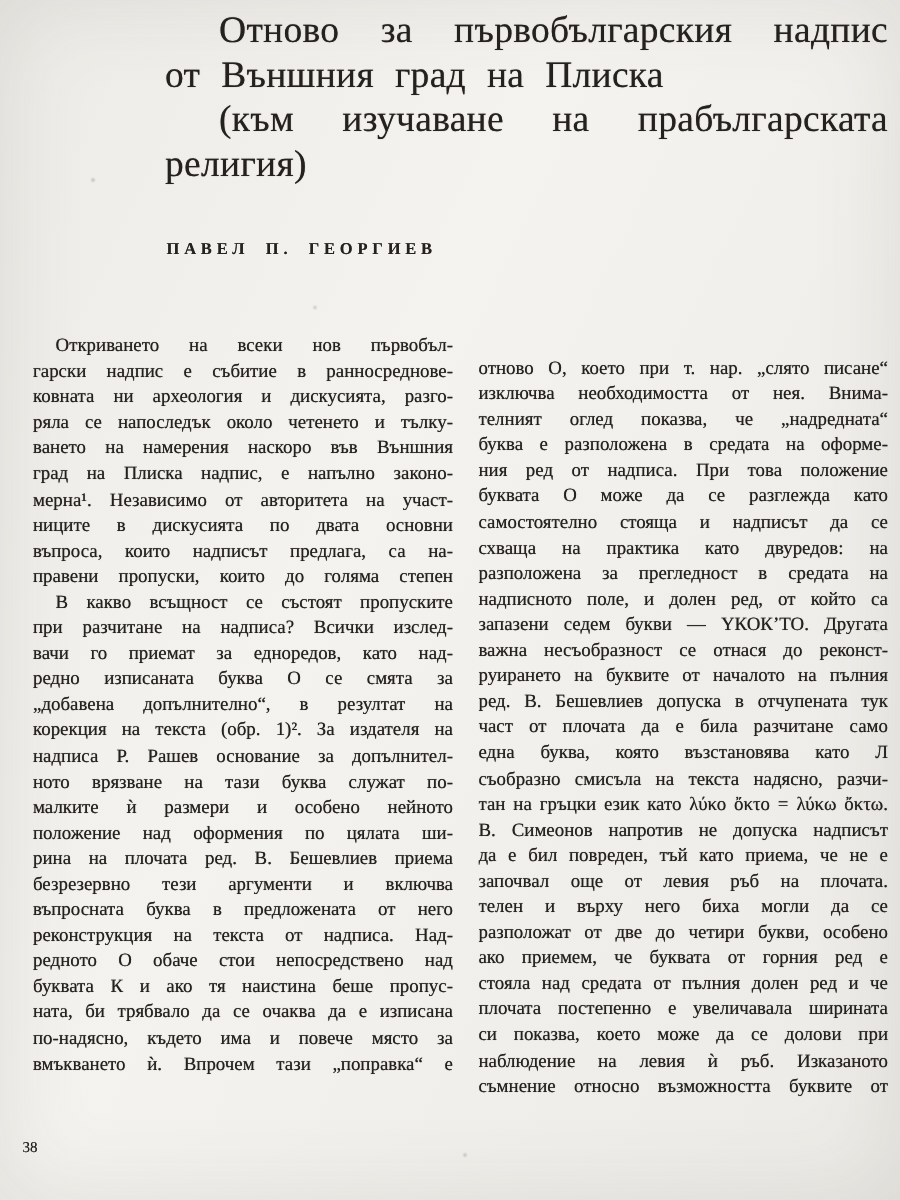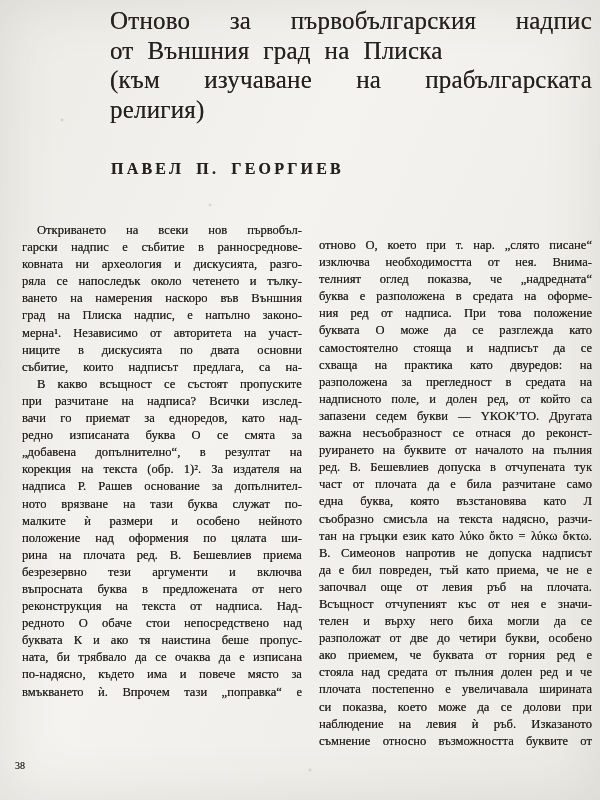--- a/index.html
+++ b/index.html
@@ -25,24 +25,24 @@
       radial-gradient(circle 1.2px at 585px 420px, rgba(60,55,50,.18), transparent 2px),
       radial-gradient(circle 1px at 30px 540px, rgba(60,55,50,.18), transparent 2px),
       linear-gradient(115deg, rgba(120,112,100,.05), rgba(255,255,255,.05) 40%, rgba(120,112,100,.06));
   }
   .title-block {
     position:absolute; left:110px; top:6px; width:482px;
     font-size:25px; line-height:29.5px; letter-spacing:.2px;
     text-shadow:0 0 .5px rgba(25,22,18,.65);
   }
   .title-line { white-space:nowrap; word-spacing:.30em; overflow:hidden; }
-  .title-line.just { text-align:justify; text-align-last:justify; }
+  .title-line.just { text-align:justify; text-align-last:justify;margin-left:36px; }
   .author {
     position:absolute; left:111px; top:160px;
-    font-size:16px; font-weight:bold;
+    font-size:11px; font-weight:bold;
     letter-spacing:3.2px; word-spacing:5px;
     text-shadow:0 0 .4px rgba(25,22,18,.6);
   }
   .columns {
     position:absolute; left:22px; top:222px; width:570px;
     display:flex; gap:17px;
     font-size:12.6px; line-height:17.1px;
   }
   .col-left  { width:282px; }
   .col-right { width:275px; padding-top:15px; }
@@ -74,21 +74,22 @@
   <main class="columns">
     <section class="col col-left">
         <div class="ln p">Откриването на всеки нов първобъл-</div>
         <div class="ln">гарски надпис е събитие в ранносреднове-</div>
         <div class="ln">ковната ни археология и дискусията, разго-</div>
         <div class="ln">ряла се напоследък около четенето и тълку-</div>
         <div class="ln">ването на намерения наскоро във Външния</div>
         <div class="ln">град на Плиска надпис, е напълно законо-</div>
         <div class="ln">мерна¹. Независимо от авторитета на участ-</div>
         <div class="ln">ниците в дискусията по двата основни</div>
-        <div class="ln">събитие, които надписът предлага, са на-</div>
+        <div class="ln">въпроса, които надписът предлага, са на-</div>
+        <div class="ln">правени пропуски, които до голяма степен</div>
         <div class="ln p">В какво всъщност се състоят пропуските</div>
         <div class="ln">при разчитане на надписа? Всички изслед-</div>
         <div class="ln">вачи го приемат за едноредов, като над-</div>
         <div class="ln">редно изписаната буква О се смята за</div>
         <div class="ln">„добавена допълнително“, в резултат на</div>
         <div class="ln">корекция на текста (обр. 1)². За издателя на</div>
         <div class="ln">надписа Р. Рашев основание за допълнител-</div>
         <div class="ln">ното врязване на тази буква служат по-</div>
         <div class="ln">малките ѝ размери и особено нейното</div>
         <div class="ln">положение над оформения по цялата ши-</div>
@@ -117,21 +118,20 @@
         <div class="ln">важна несъобразност се отнася до реконст-</div>
         <div class="ln">руирането на буквите от началото на пълния</div>
         <div class="ln">ред. В. Бешевлиев допуска в отчупената тук</div>
         <div class="ln">част от плочата да е била разчитане само</div>
         <div class="ln">една буква, която възстановява като Л</div>
         <div class="ln">съобразно смисъла на текста надясно, разчи-</div>
         <div class="ln">тан на гръцки език като λύκο ὄκτο = λύκω ὄκτω.</div>
         <div class="ln">В. Симеонов напротив не допуска надписът</div>
         <div class="ln">да е бил повреден, тъй като приема, че не е</div>
         <div class="ln">започвал още от левия ръб на плочата.</div>
-        <div class="ln">Всъщност отчупеният къс от нея е значи-</div>
         <div class="ln">телен и върху него биха могли да се</div>
         <div class="ln">разположат от две до четири букви, особено</div>
         <div class="ln">ако приемем, че буквата от горния ред е</div>
         <div class="ln">стояла над средата от пълния долен ред и че</div>
         <div class="ln">плочата постепенно е увеличавала ширината</div>
         <div class="ln">си показва, което може да се долови при</div>
         <div class="ln">наблюдение на левия ѝ ръб. Изказаното</div>
         <div class="ln">съмнение относно възможността буквите от</div>
       </section>
   </main>

